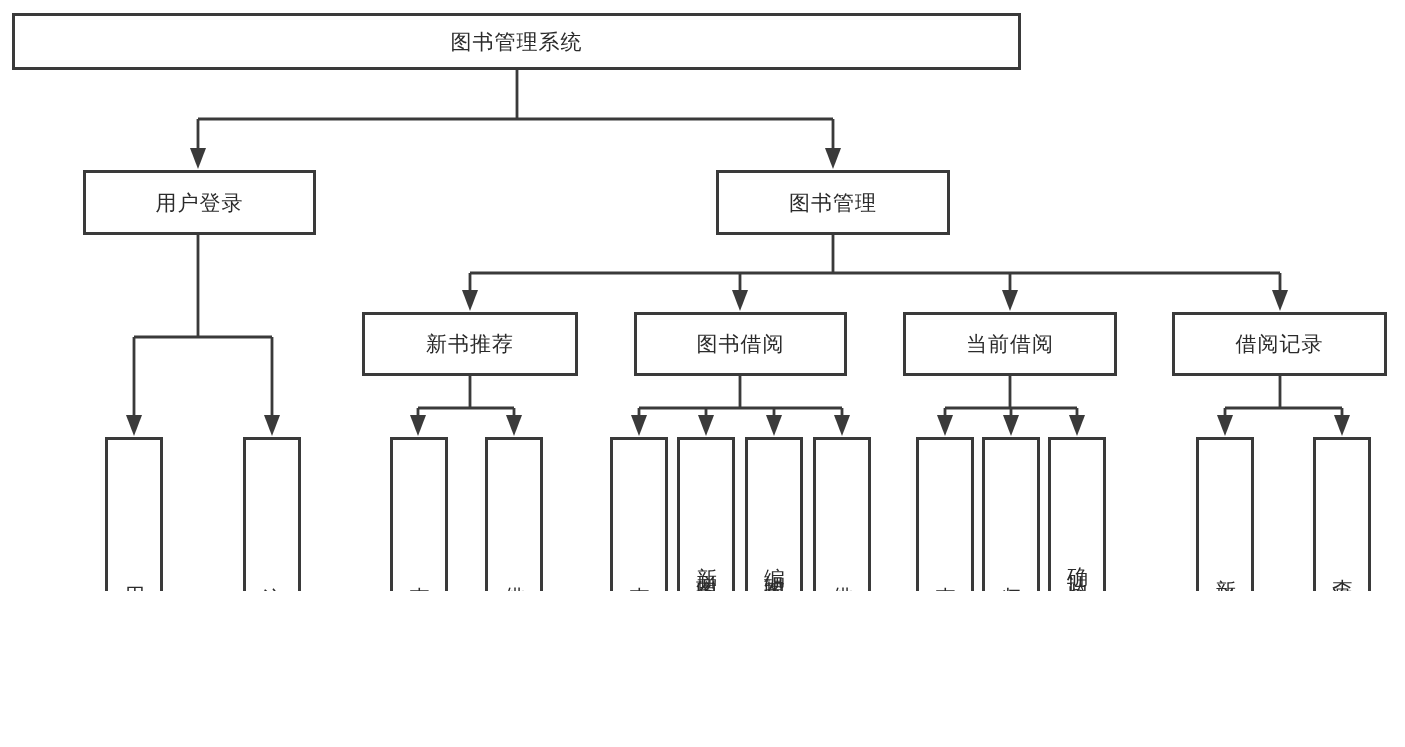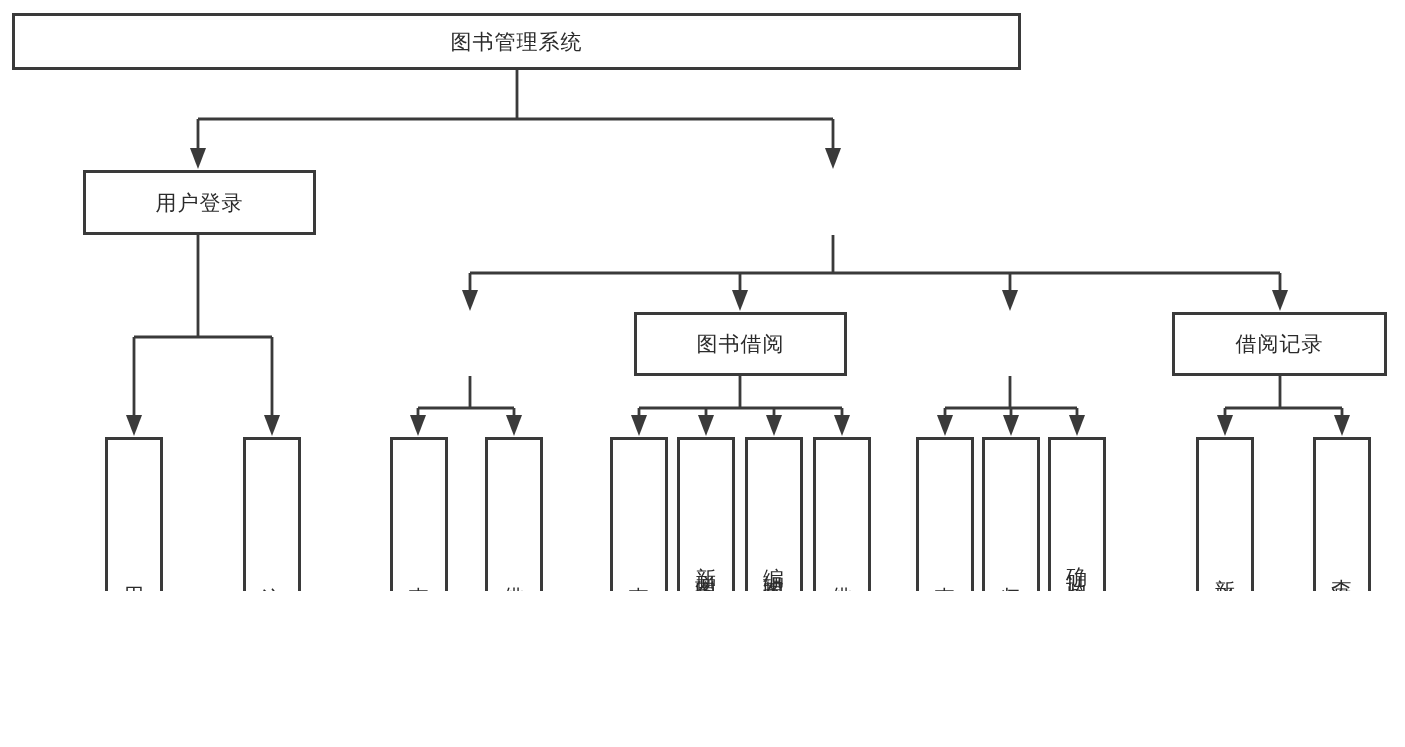--- a/index.html
+++ b/index.html
@@ -1,21 +1,21 @@
 <!DOCTYPE html>
 <html><head>
 <meta charset="utf-8">
 <style>
   html, body { margin: 0; padding: 0; background: #ffffff; }
   #stage {
     position: relative;
     width: 1405px;
     height: 591px;
     background: #ffffff;
-    font-family: Liberation Sans, sans-serif;
+    font-family: Liberation Serif, serif;
     overflow: hidden;
   }
   #wires {
     position: absolute;
     left: 0; top: 0;
     width: 1405px; height: 747px;
     z-index: 1;
   }
   .box {
     position: absolute;
@@ -96,23 +96,32 @@
     </g>
   </svg>
 
   <div class="box h" style="left:12px; top:13px; width:1009px; height:57px;">
     <span>图书管理系统</span>
   </div>
 
   <div class="box h" style="left:83px; top:170px; width:233px; height:65px;">
     <span>用户登录</span>
   </div>
+  <div class="box h" style="left:716px; top:170px; width:234px; height:65px;">
+    <span>图书管理</span>
+  </div>
 
+  <div class="box h" style="left:362px; top:312px; width:216px; height:64px;">
+    <span>新书推荐</span>
+  </div>
   <div class="box h" style="left:634px; top:312px; width:213px; height:64px;">
     <span>图书借阅</span>
+  </div>
+  <div class="box h" style="left:903px; top:312px; width:214px; height:64px;">
+    <span>当前借阅</span>
   </div>
   <div class="box h" style="left:1172px; top:312px; width:215px; height:64px;">
     <span>借阅记录</span>
   </div>
 
   <div class="box v" style="left:105px; top:437px; width:58px; height:297px;">
     <span>用户登录</span>
   </div>
   <div class="box v" style="left:243px; top:437px; width:58px; height:297px;">
     <span>注销登录</span>

